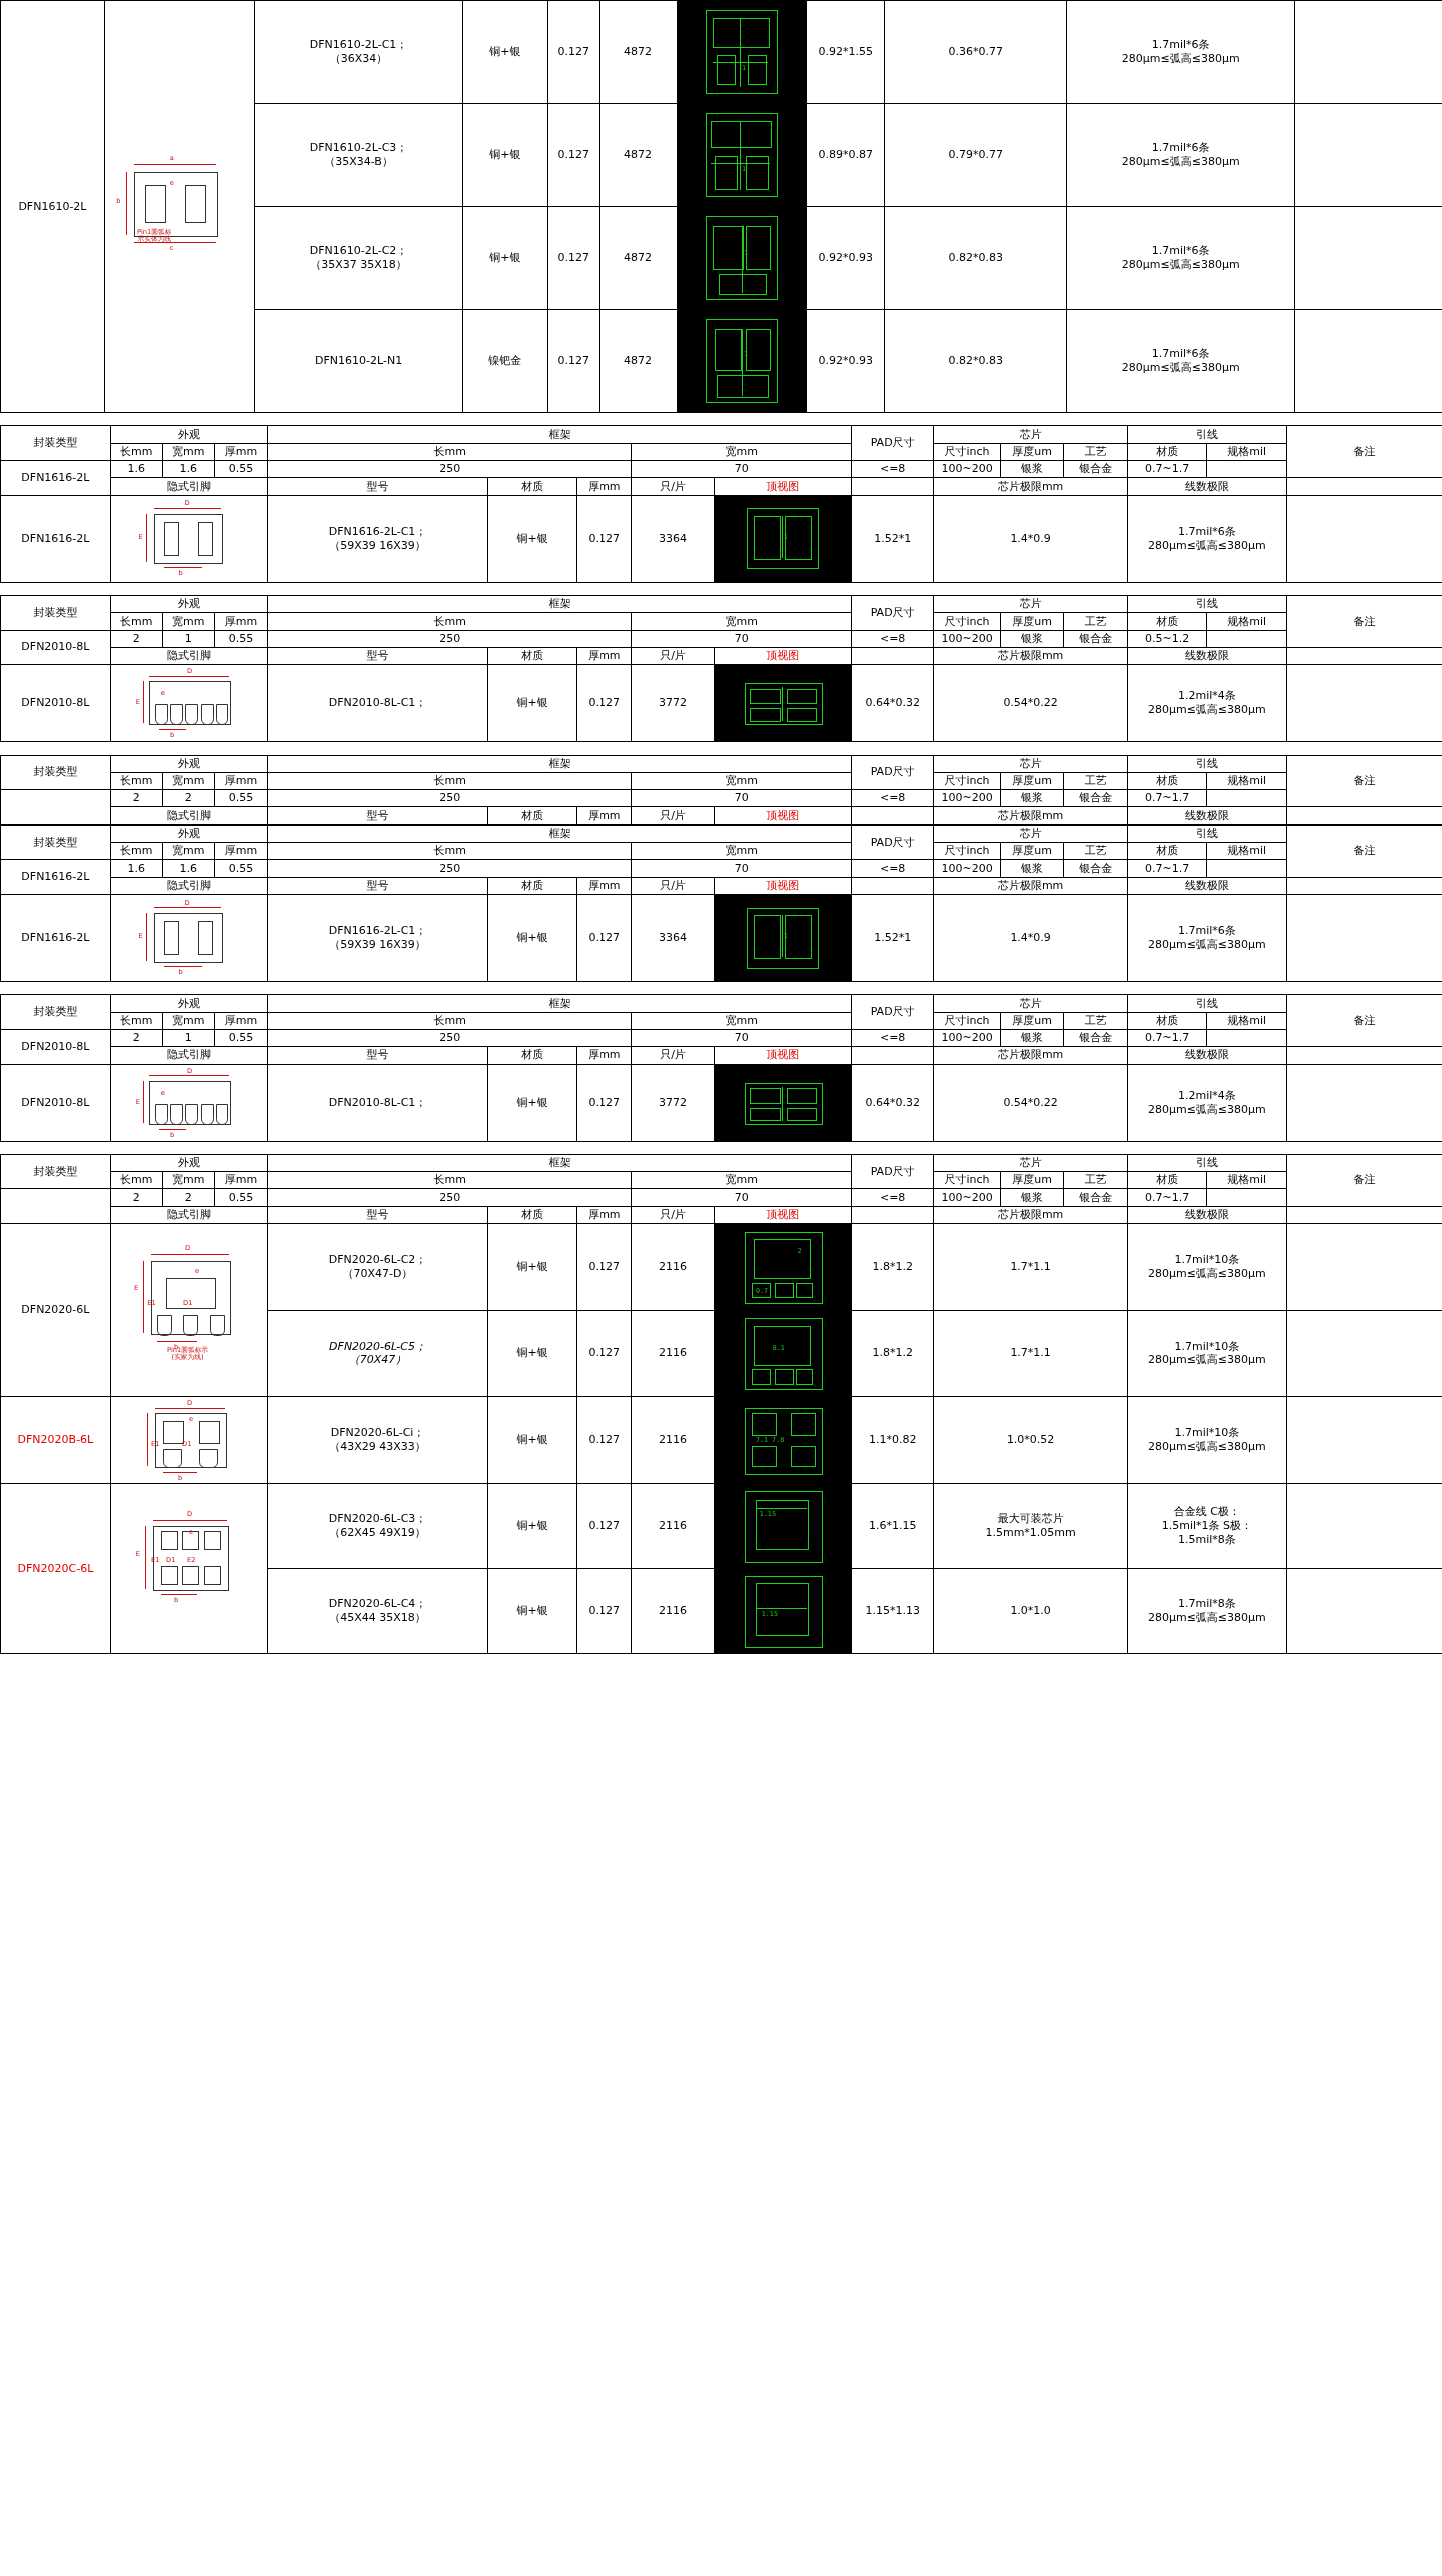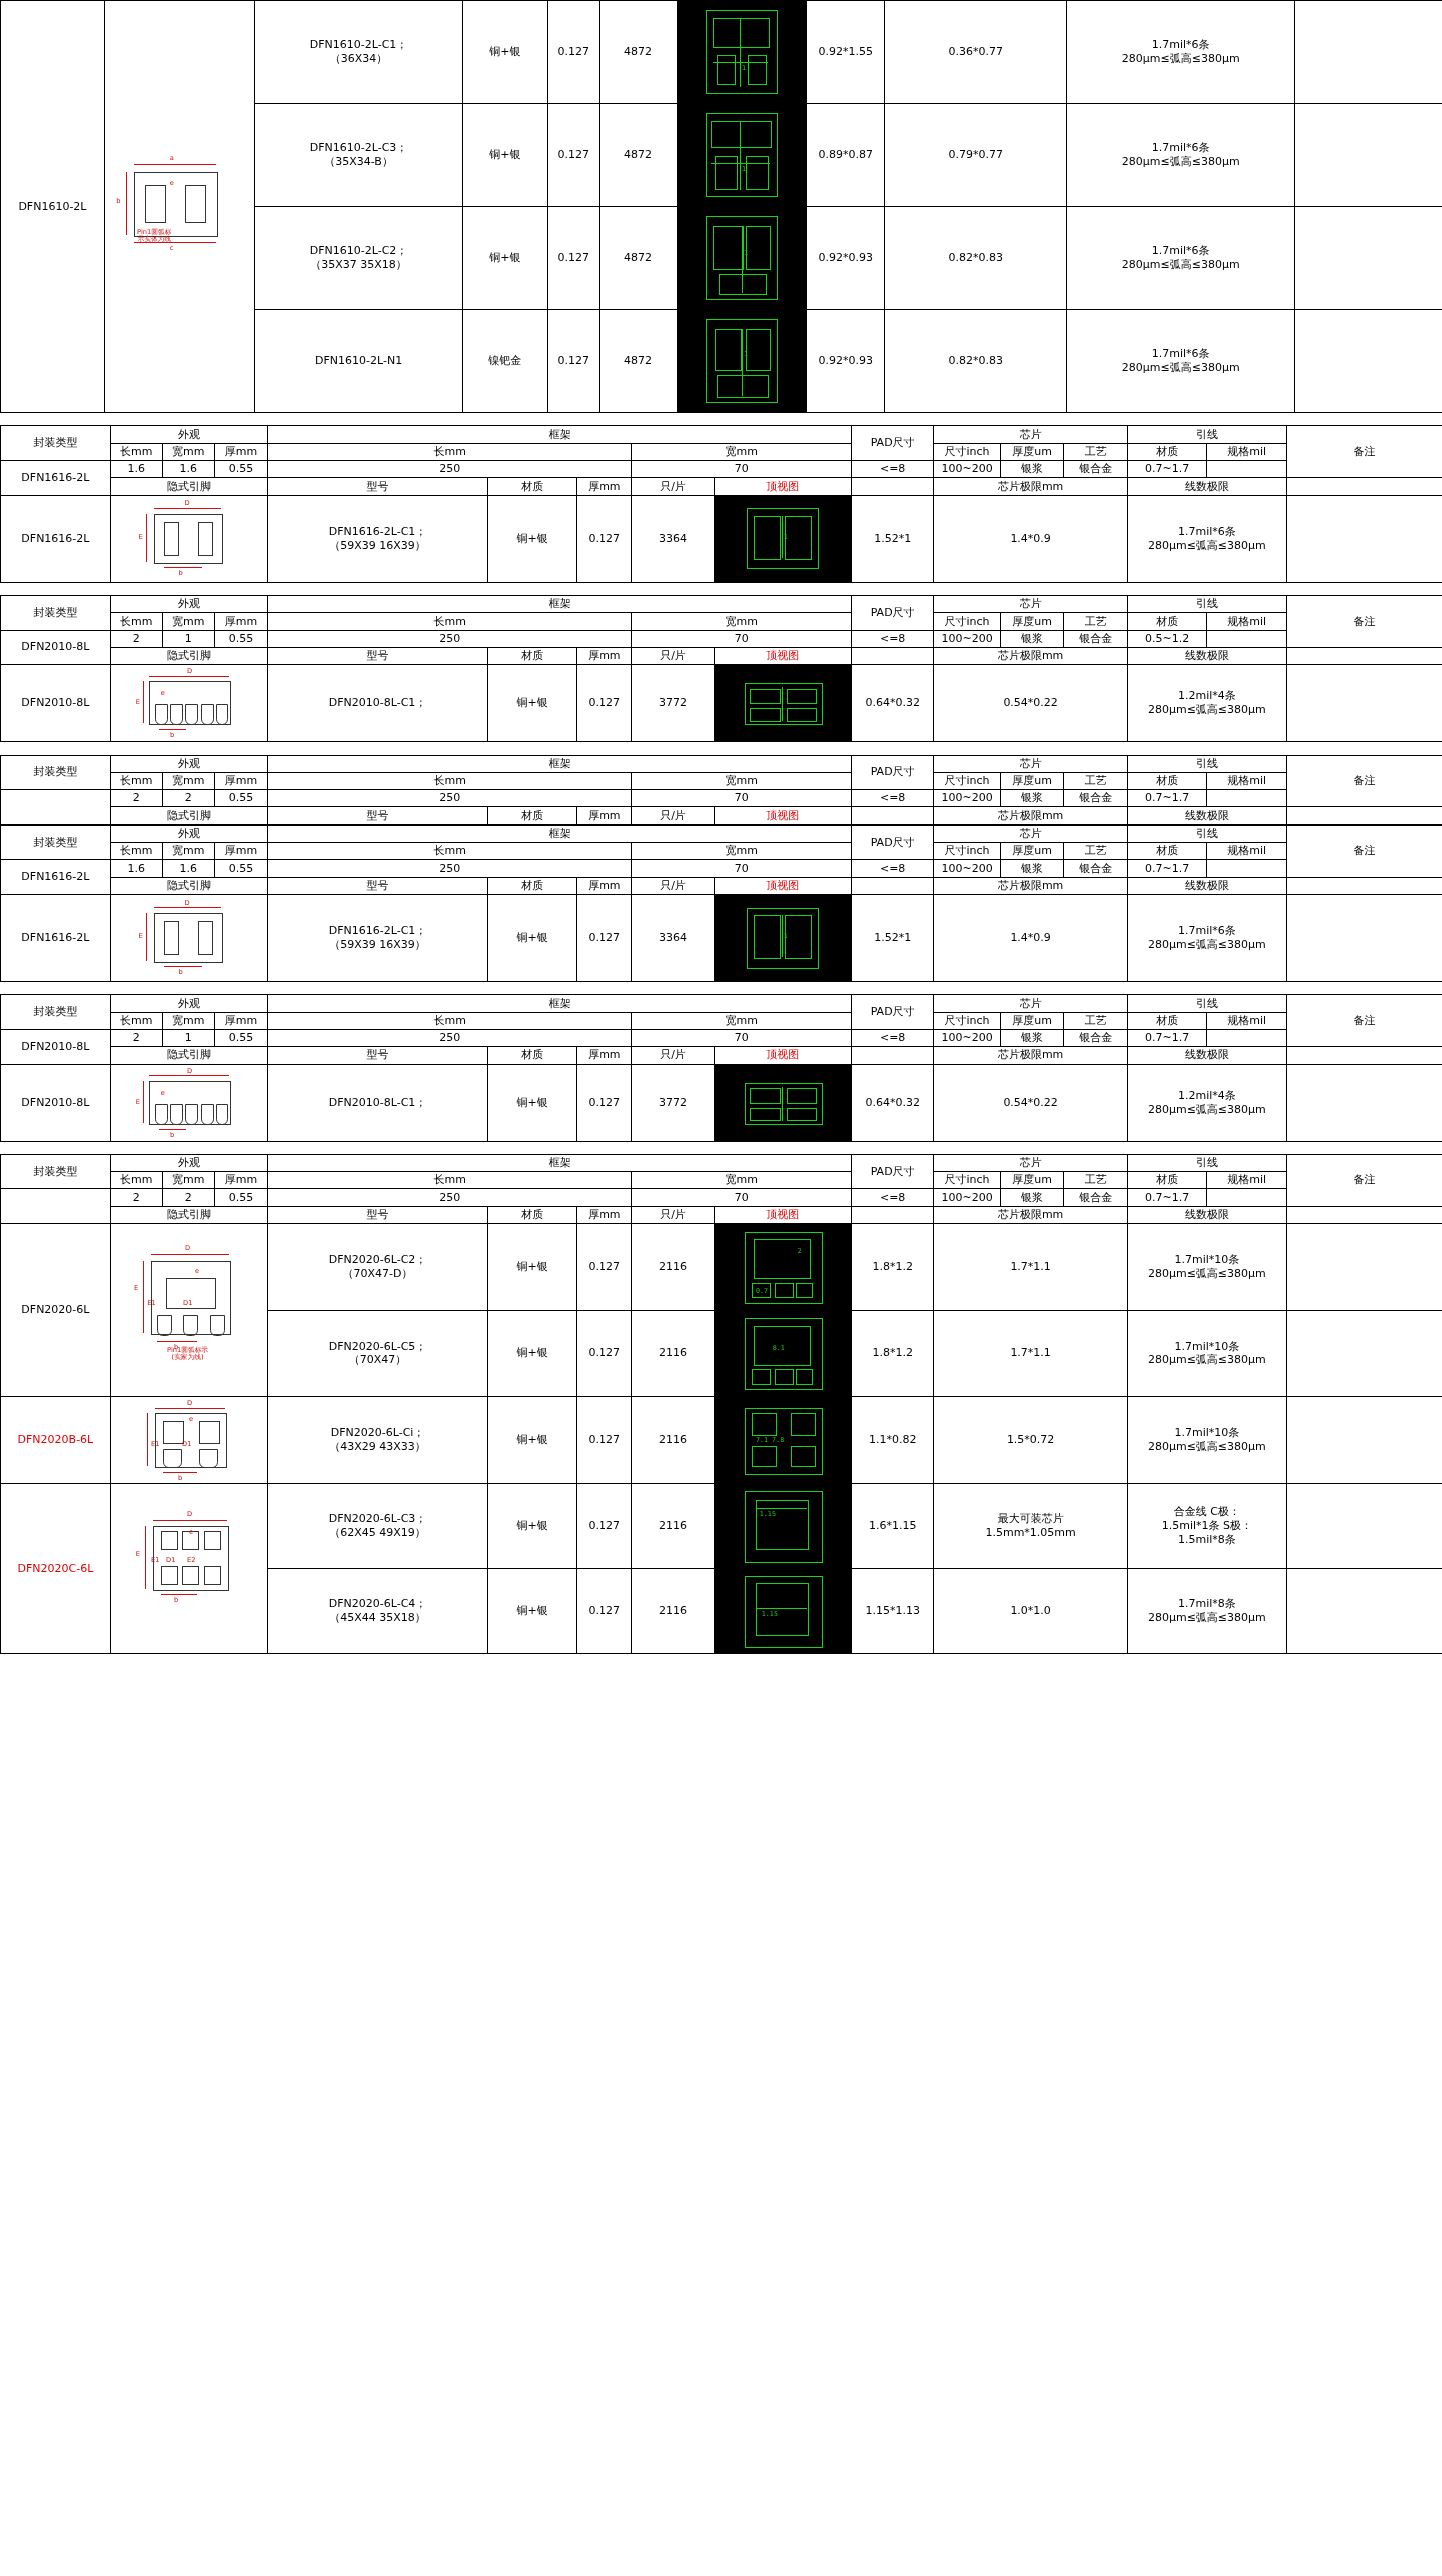--- a/index.html
+++ b/index.html
@@ -827,21 +827,21 @@
   <td colspan="3">1.7*1.1</td>
   <td colspan="2">
     <div>1.7mil*10条</div>
     <div>280μm≤弧高≤380μm</div>
   </td>
   <td></td>
 </tr>
 
 <tr>
   <td class="two">
-            <span style="white-space:pre-line;">DFN2020-6L-C5；
+            <span style="white-space:pre-line;font-style:italic;">DFN2020-6L-C5；
 （70X47）</span>
           </td>
   <td>铜+银</td>
   <td>0.127</td>
   <td>2116</td>
   <td class="cad">
     <div class="cadbox" style="height:82px;">
       <div class="g" style="left:3.8px;top:5.7px;width:76px;height:70px;"></div>
       <div class="g" style="left:13.3px;top:13.3px;width:55px;height:38px;"></div>
       <div class="g" style="left:11.4px;top:57px;width:17px;height:13.3px;"></div>
@@ -889,21 +889,21 @@
     <div class="cadbox" style="height:76px;">
       <div class="g" style="left:3.8px;top:5.7px;width:76px;height:65px;"></div>
       <div class="g" style="left:11.4px;top:11.4px;width:23px;height:21px;"></div>
       <div class="g" style="left:50px;top:11.4px;width:23px;height:21px;"></div>
       <div class="g" style="left:11.4px;top:44px;width:23px;height:19px;"></div>
       <div class="g" style="left:50px;top:44px;width:23px;height:19px;"></div>
       <div class="lbl" style="left:15.2px;top:34px;">7.1 7.8</div>
     </div>
   </td>
   <td>1.1*0.82</td>
-  <td colspan="3">1.5*0.72</td>
+  <td colspan="3">1.0*0.52</td>
   <td colspan="2">
     <div>1.7mil*10条</div>
     <div>280μm≤弧高≤380μm</div>
   </td>
   <td></td>
 </tr>
 
 <tr>
   <td rowspan="2" class="vhead red">DFN2020C-6L</td>
   <td colspan="3" rowspan="2">

